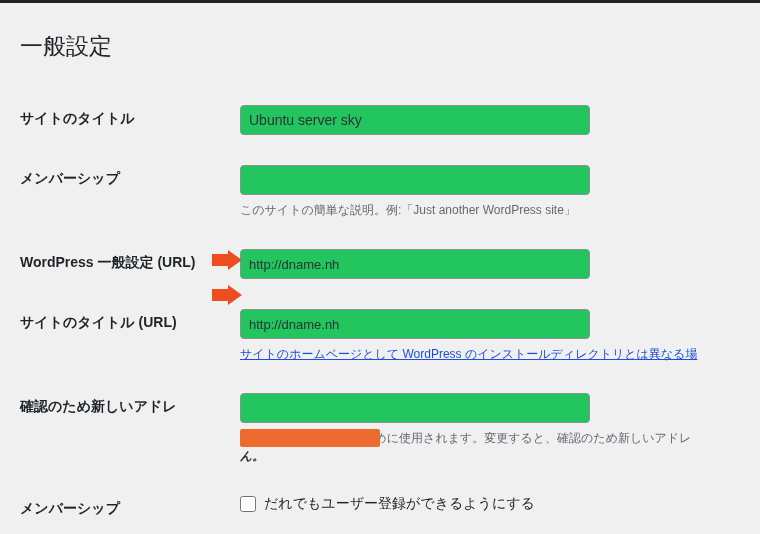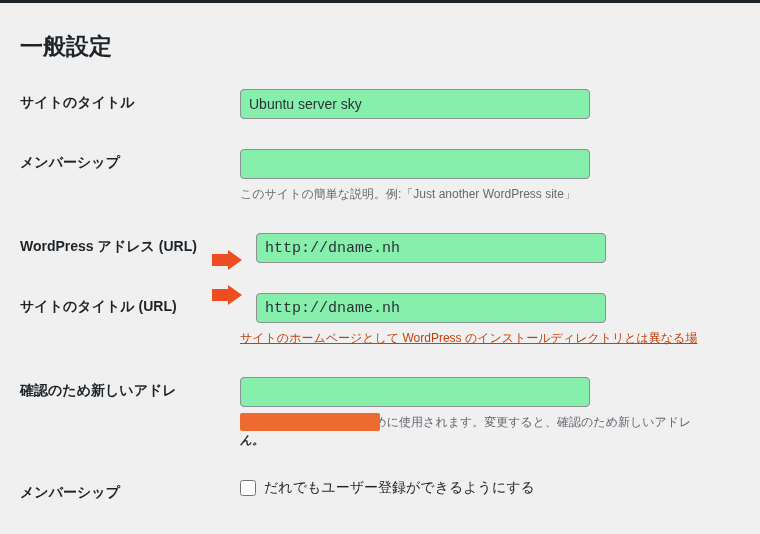--- a/index.html
+++ b/index.html
@@ -15,22 +15,22 @@
   }
   .topbar {
     height: 3px;
     background: #1d2327;
   }
   .content {
     padding: 10px 20px 20px 20px;
   }
   h1 {
     font-size: 23px;
-    font-weight: 700;
-    margin: 18px 0 12px 0;
+    font-weight: 400;
+    margin: 18px 0 28px 0;
     color: #1d2327;
   }
   .form-table {
     width: 100%;
     border-collapse: collapse;
   }
   .form-table th {
     text-align: left;
     vertical-align: top;
     font-weight: 600;
@@ -45,37 +45,36 @@
   }
   input[type="text"],
   input[type="url"],
   input[type="email"] {
     width: 350px;
     height: 30px;
     border: 1px solid #8c8f94;
     border-radius: 4px;
     padding: 0 8px;
     font-size: 14px;
-    background: #86efac;
+    background: #22c55e;
     color: #2c3338;
     font-family: inherit;
   }
   input.code {
-    font-family: Liberation Mono, monospace;
-    font-size: 15px;
-    margin-left: 16px;
+    font-family: Liberation Sans, sans-serif;
+    font-size: 13px;
   }
   .description {
     font-size: 12px;
     color: #646970;
     margin: 6px 0 0 0;
     line-height: 1.5;
   }
   .description a {
-    color: #c2410c;
+    color: #1d4ed8;
     text-decoration: underline;
   }
   .description strong {
     font-weight: 700;
     font-style: italic;
     color: #1d2327;
   }
   label.chk {
     font-size: 14px;
     color: #1d2327;
@@ -126,21 +125,21 @@
 
       <tr>
         <th>メンバーシップ</th>
         <td>
           <input type="text" value="" style="">
           <p class="description">このサイトの簡単な説明。例:「Just another WordPress site」</p>
         </td>
       </tr>
 
       <tr>
-        <th>WordPress アドレス (URL)</th>
+        <th>WordPress 一般設定 (URL)</th>
         <td>
           <input type="url" class="code" value="http://dname.nh" style="">
         </td>
       </tr>
 
       <tr>
         <th>サイトのタイトル (URL)</th>
         <td>
           <input type="url" class="code" value="http://dname.nh" style="">
           <p class="description">

